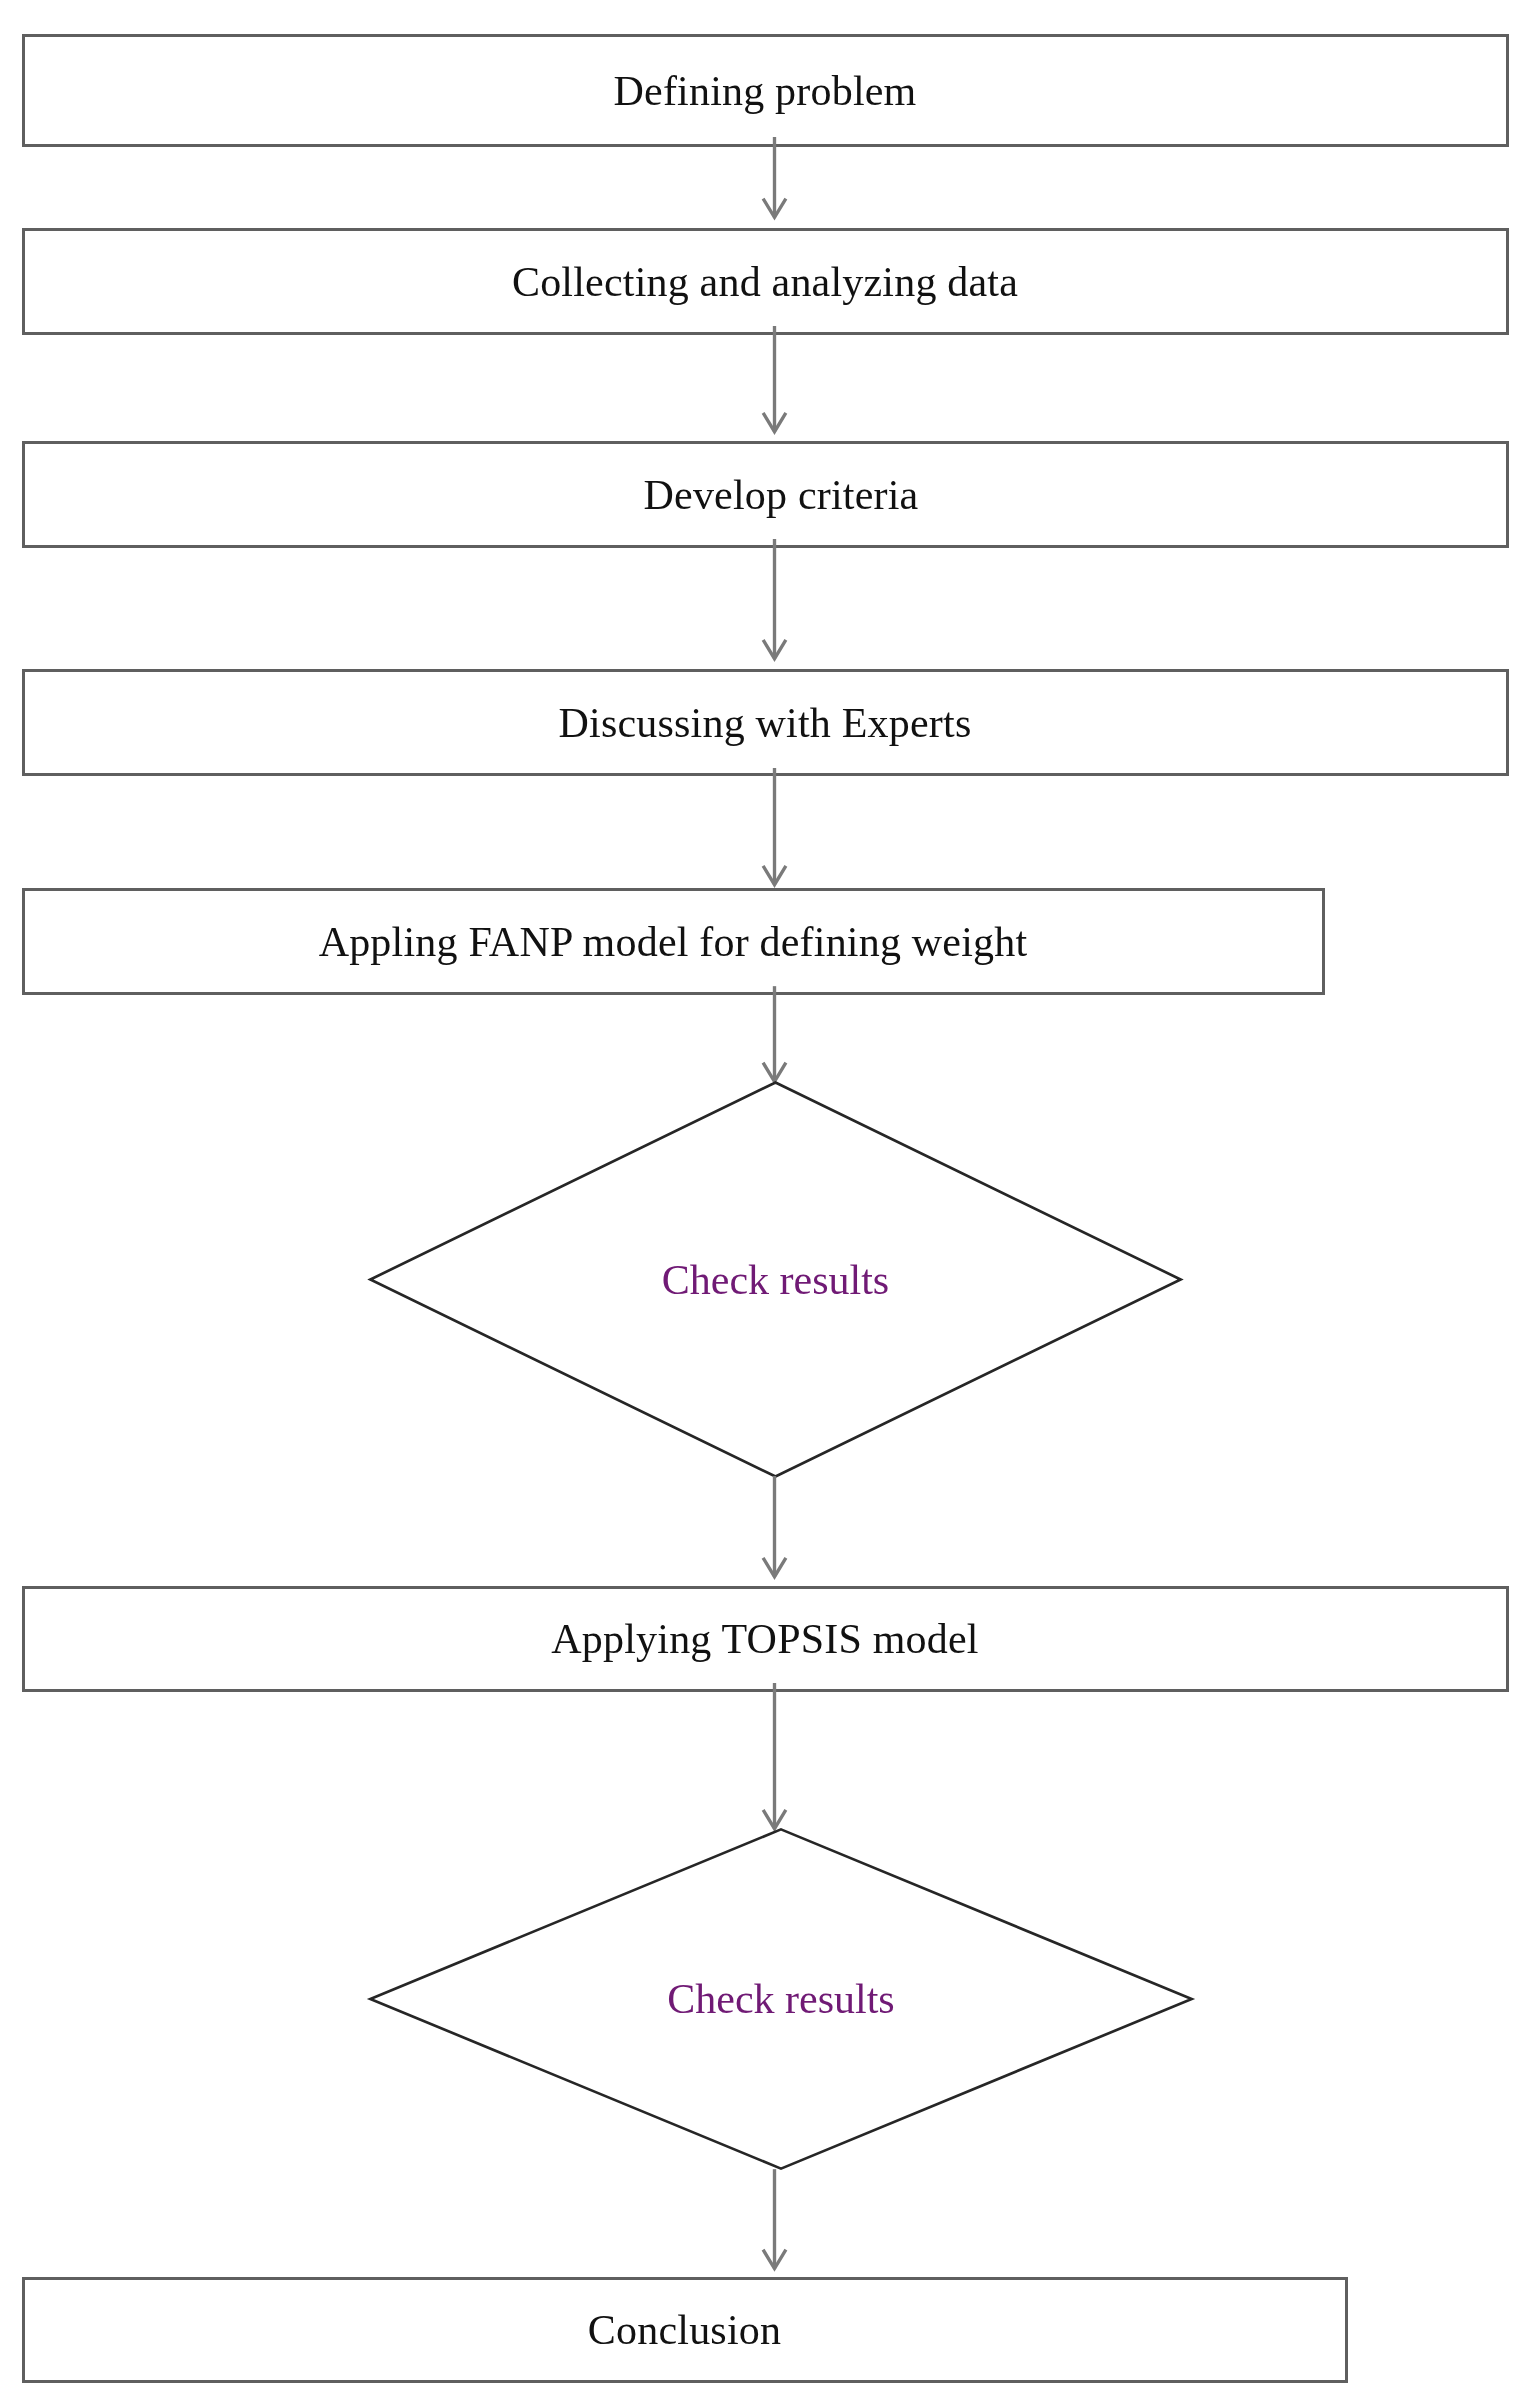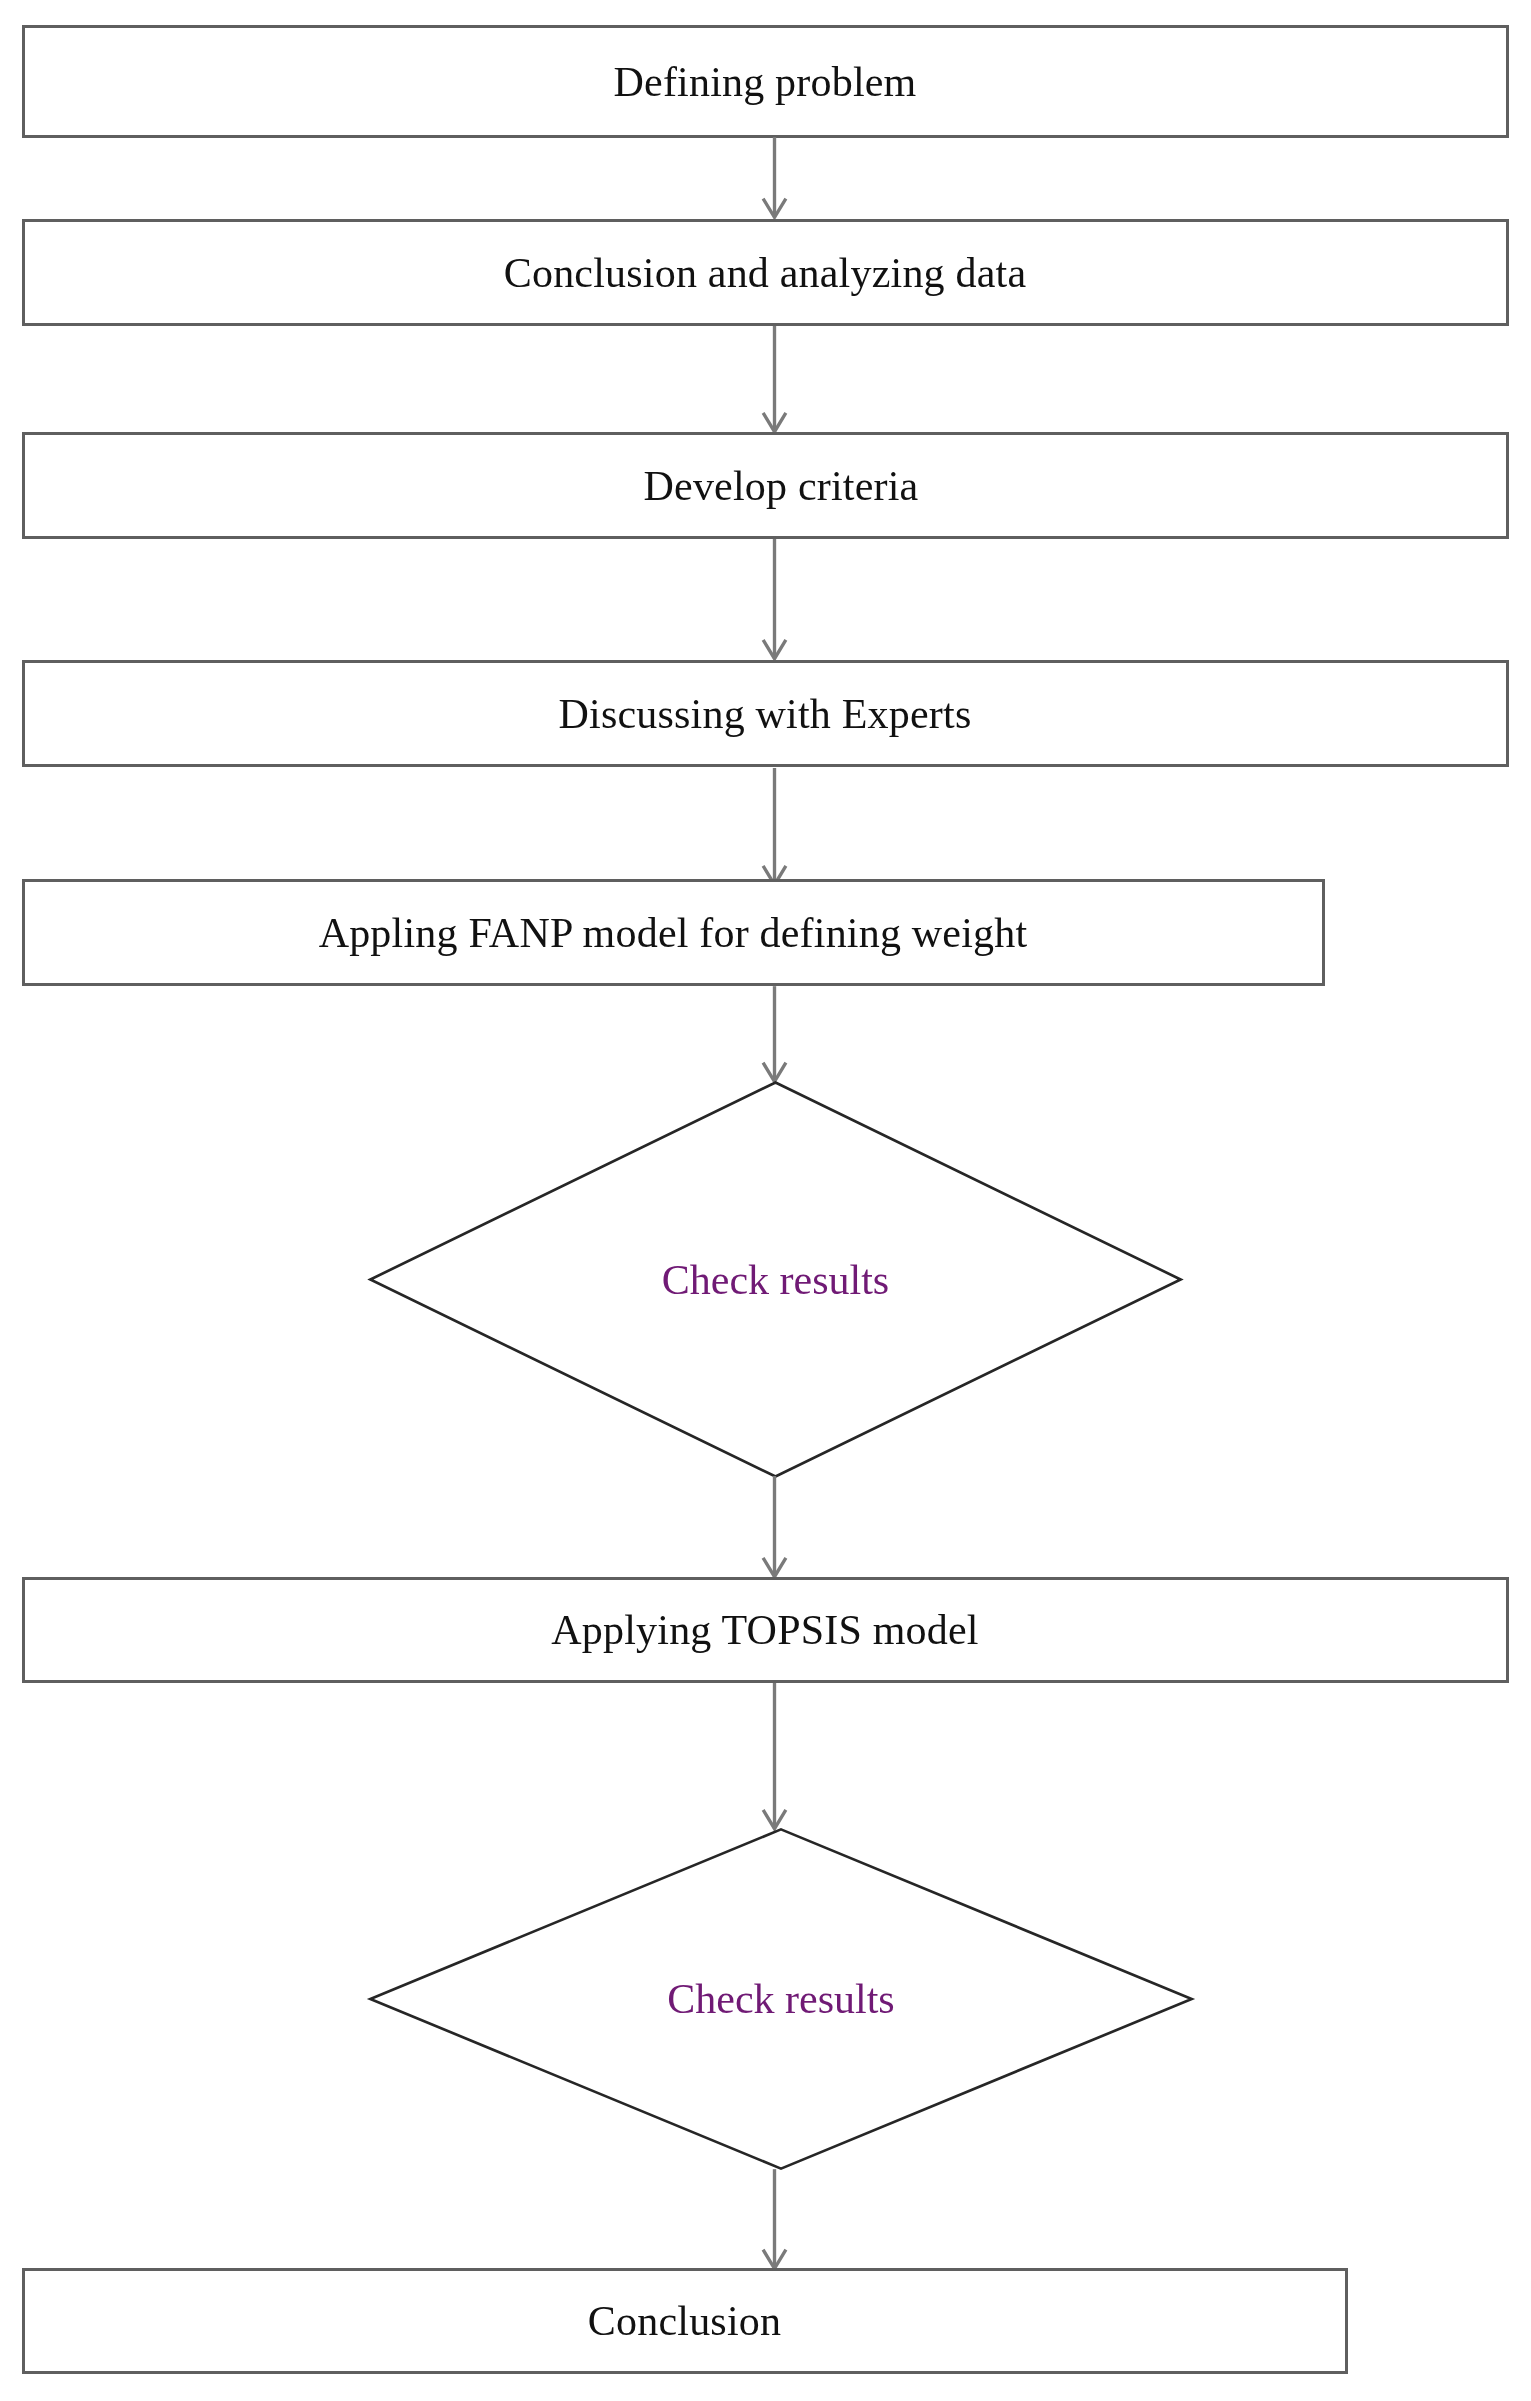--- a/index.html
+++ b/index.html
@@ -16,20 +16,21 @@
     overflow: hidden;
   }
   .node-box {
     position: absolute;
     box-sizing: border-box;
     border: 3.4px solid #5f5f5f;
     background: #ffffff;
     display: flex;
     align-items: center;
     justify-content: center;
+    margin-top: 9px;
   }
   .node-label {
     font-family: "Liberation Serif", "DejaVu Serif", serif;
     font-size: 42px;
     color: #111111;
     line-height: 1;
     letter-spacing: 0.2px;
     white-space: nowrap;
   }
   .diamond-wrap {
@@ -70,21 +71,21 @@
   </div>
 
   <div class="connector" style="left:751px; top:137px; width:47px; height:81px;">
     <svg width="47" height="81" viewBox="0 0 70 121">
       <line x1="35" y1="0" x2="35" y2="120" stroke="#7a7a7a" stroke-width="5"></line>
       <polyline points="18,92 35,120 52,92" fill="none" stroke="#7a7a7a" stroke-width="5"></polyline>
     </svg>
   </div>
 
   <div class="node-box" style="left:21.5px; top:219px; width:1487px; height:107px;">
-    <span class="node-label">Conclusion and analyzing data</span>
+    <span class="node-label">Collecting and analyzing data</span>
   </div>
 
   <div class="connector" style="left:751px; top:326px; width:47px; height:107px;">
     <svg width="47" height="107" viewBox="0 0 70 160">
       <line x1="35" y1="0" x2="35" y2="158" stroke="#7a7a7a" stroke-width="5"></line>
       <polyline points="18,130 35,158 52,130" fill="none" stroke="#7a7a7a" stroke-width="5"></polyline>
     </svg>
   </div>
 
   <div class="node-box" style="left:21.5px; top:432px; width:1487px; height:107px;padding-left:32px;">

